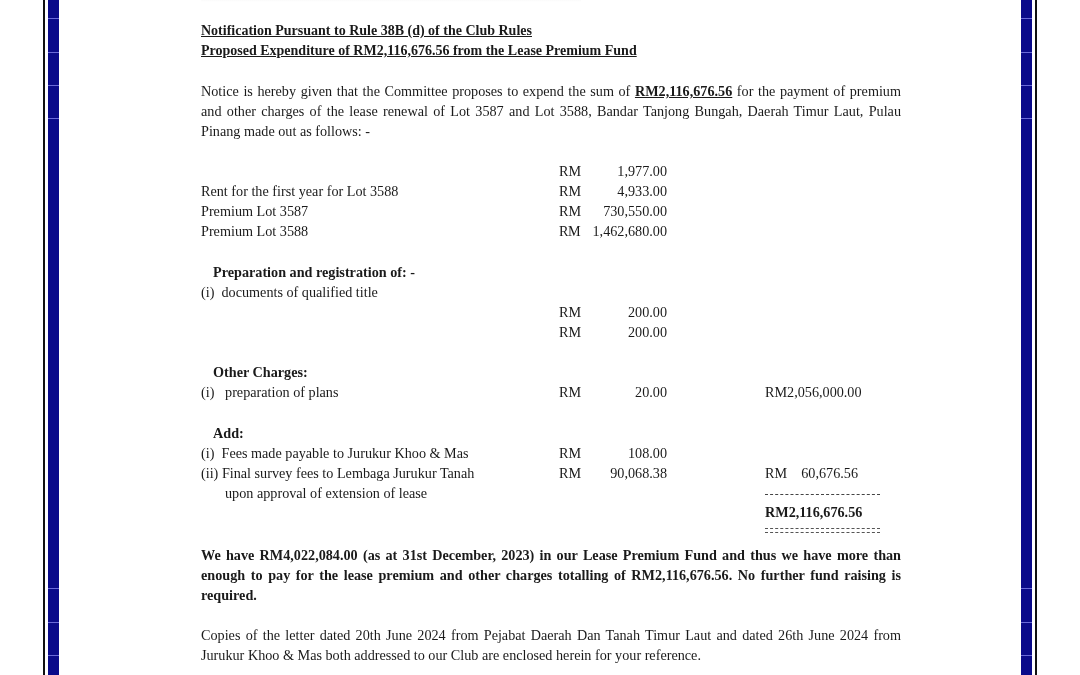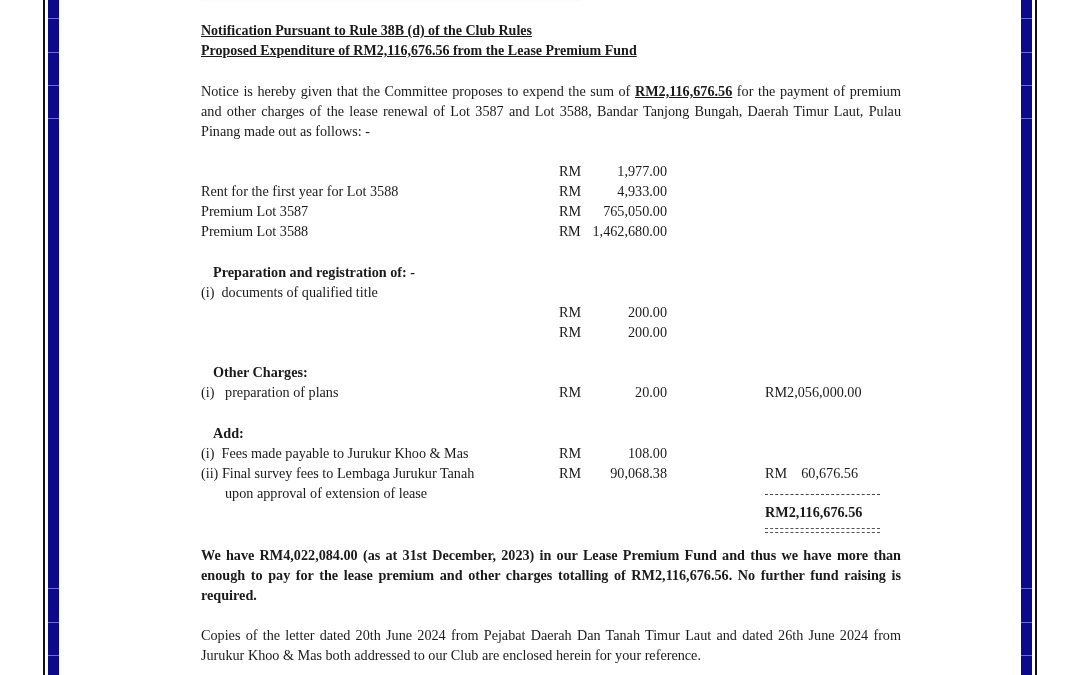--- a/index.html
+++ b/index.html
@@ -122,21 +122,21 @@
     <span class="val">1,977.00</span>
   </div>
   <div class="row" style="top:181px">
     <span class="lbl">Rent for the first year for Lot 3588</span>
     <span class="cur">RM</span>
     <span class="val">4,933.00</span>
   </div>
   <div class="row" style="top:201px">
     <span class="lbl">Premium Lot 3587</span>
     <span class="cur">RM</span>
-    <span class="val">765,050.00</span>
+    <span class="val">730,550.00</span>
   </div>
   <div class="row" style="top:221px">
     <span class="lbl">Premium Lot 3588</span>
     <span class="cur" style="letter-spacing:-0.5px">RM</span>
     <span class="val">1,462,680.00</span>
   </div>
 
   <div class="section-title" style="top:262px">Preparation and registration of: -</div>
   <div class="row" style="top:282px">
     <span class="lbl" style="white-space:pre">(i)  documents of qualified title</span>

